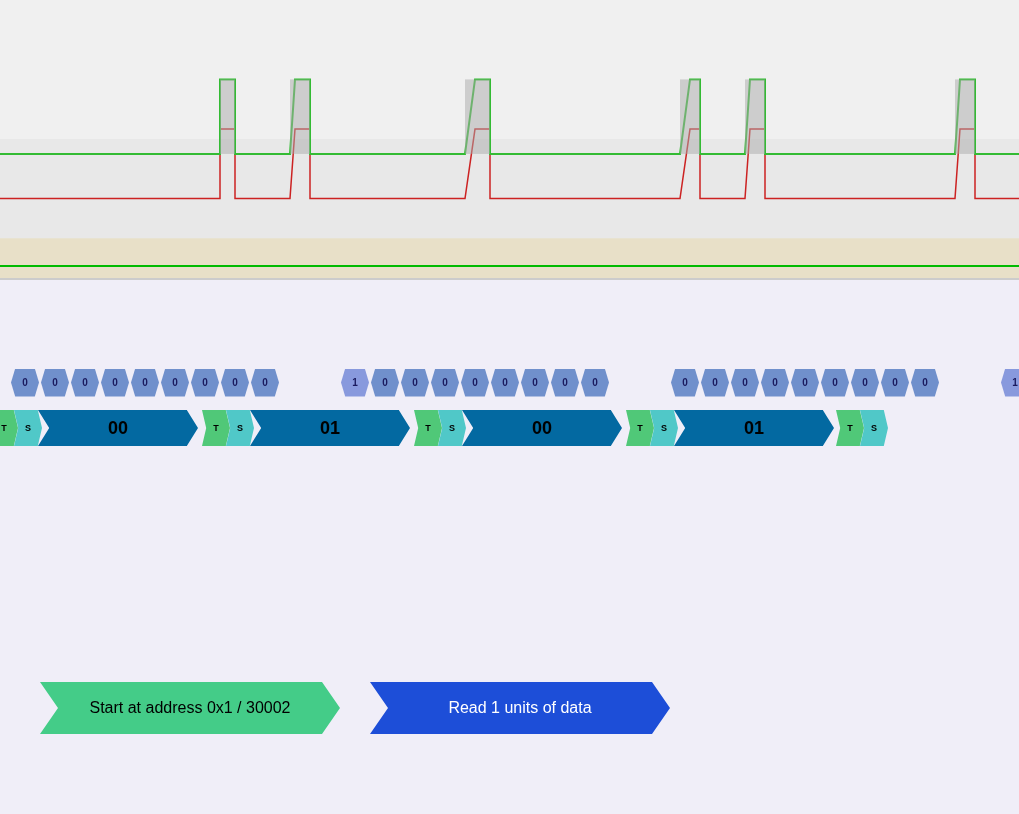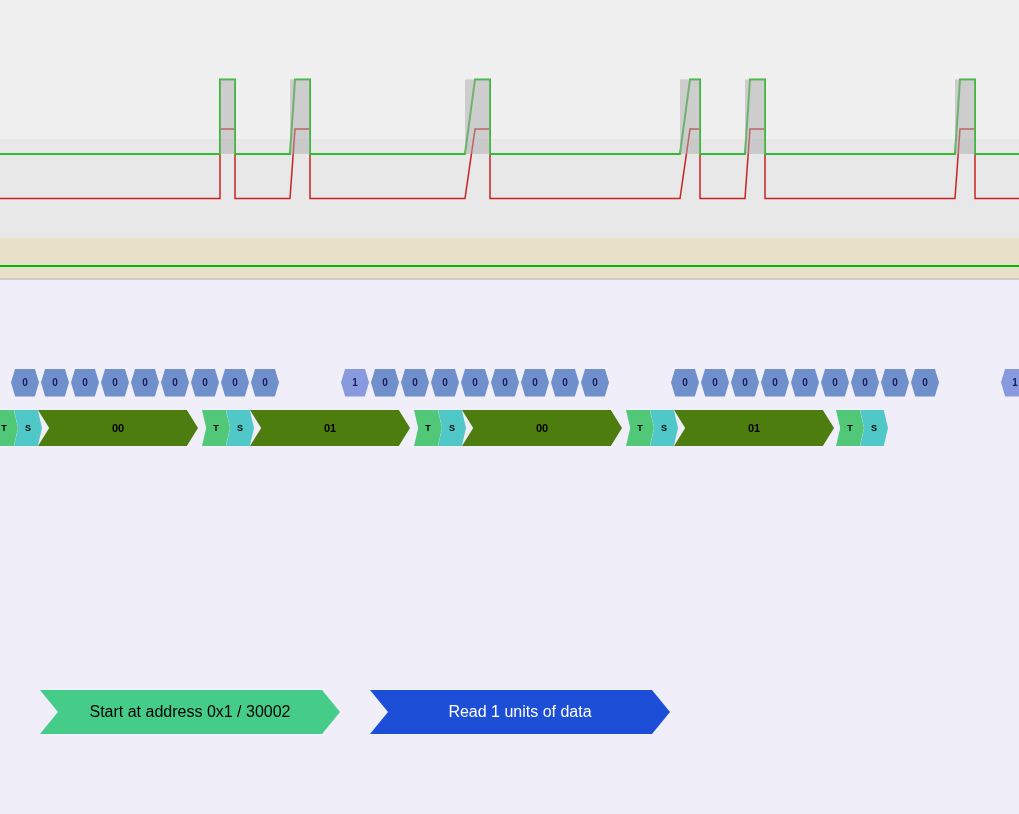--- a/index.html
+++ b/index.html
@@ -103,47 +103,47 @@
 
     .frame-s {
       background: #50c8c8;
       clip-path: polygon(0% 0%, 85% 0%, 100% 50%, 85% 100%, 0% 100%, 15% 50%);
       width: 28px;
       font-size: 10px;
       color: #000;
     }
 
     .frame-data {
-      background: #4d7c0f;
+      background: #0369a1;
       height: 36px;
       display: flex;
       align-items: center;
       justify-content: center;
-      font-size: 11px;
+      font-size: 18px;
       font-weight: bold;
       color: #000;
       clip-path: polygon(0% 0%, 93% 0%, 100% 50%, 93% 100%, 0% 100%, 7% 50%);
       padding: 0 20px;
       min-width: 160px;
     }
 
     
     .labels-area {
       position: absolute;
       bottom: 80px;
       left: 0;
       right: 0;
       display: flex;
       gap: 30px;
       padding: 0 40px;
       align-items: center;
     }
 
     .label-badge {
-      height: 44px;
+      height: 52px;
       display: flex;
       align-items: center;
       justify-content: center;
       font-size: 16px;
       font-weight: 500;
       padding: 0 30px;
       min-width: 300px;
     }
 
     .label-green {

